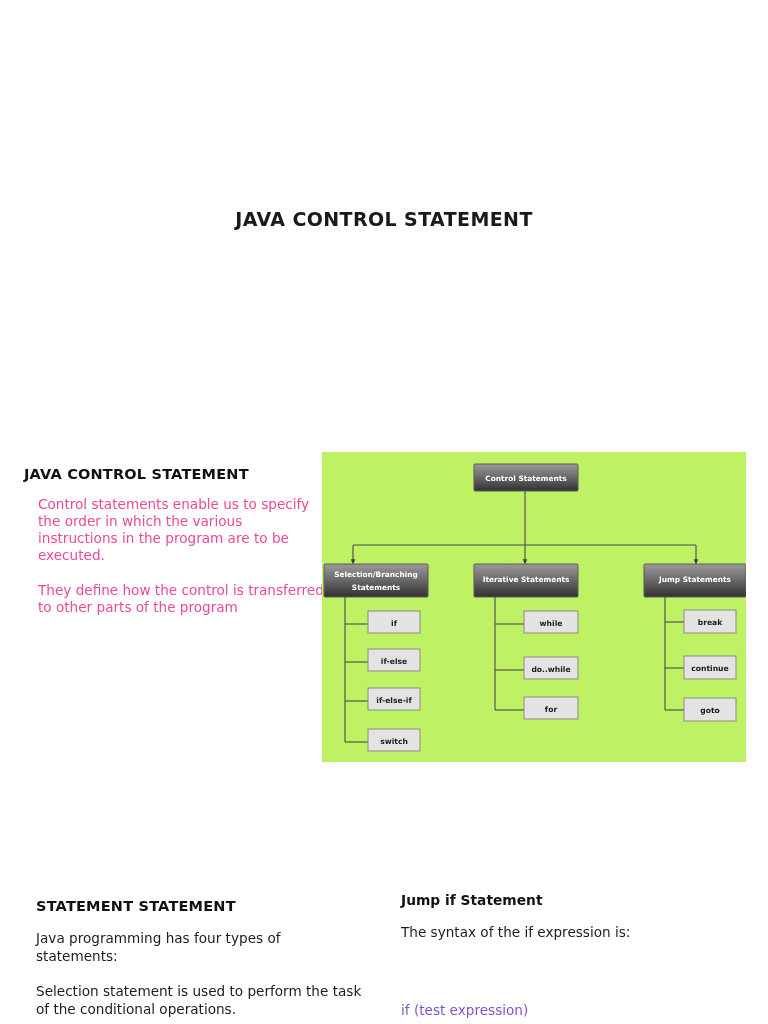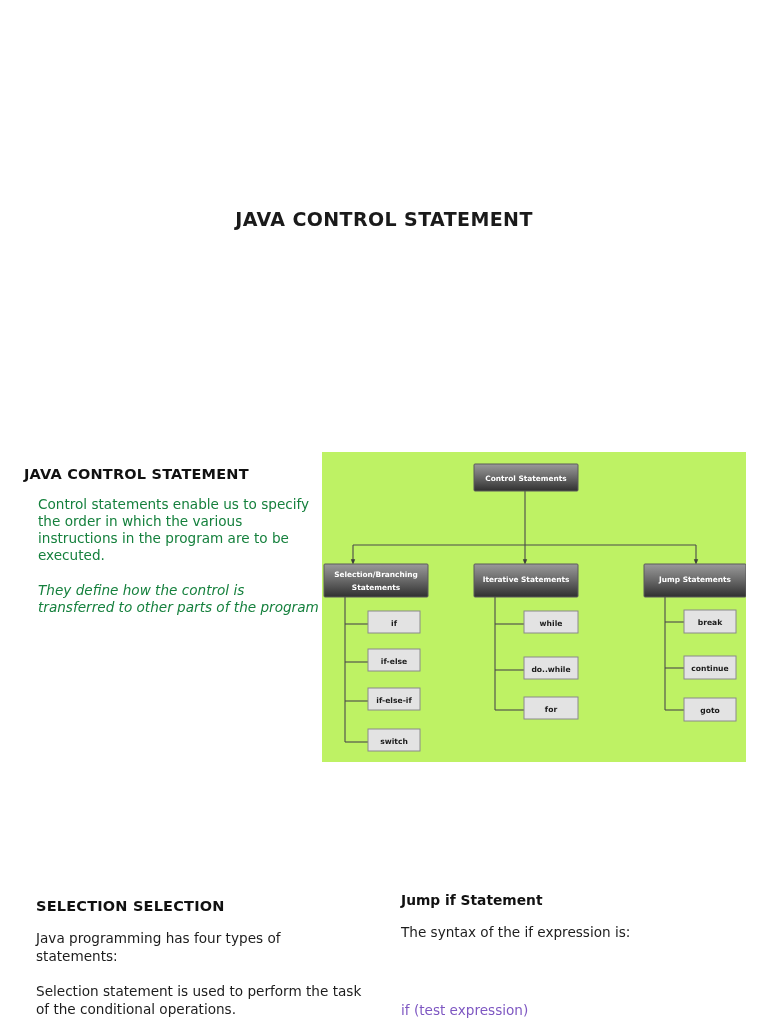--- a/index.html
+++ b/index.html
@@ -46,25 +46,25 @@
   .section-heading {
     font-size: 14.5px;
     font-weight: bold;
     color: #111111;
     letter-spacing: 0.2px;
     margin: 0 0 14px 0;
   }
   .para {
     font-size: 13.6px;
     line-height: 17px;
-    color: #15803d;
+    color: #ec4899;
     margin: 0 0 18px 14px;
     max-width: 286px;
   }
-  .para:last-child { margin-bottom: 16px; font-style: italic; }
+  .para:last-child { margin-bottom: 16px; }
 
   
   .diagram {
     position: absolute;
     top: 452px;
     left: 322px;
     width: 424px;
     height: 310px;
     background: #bef264;
   }
@@ -233,21 +233,21 @@
         <text class="node-light-text" x="388" y="218.5" text-anchor="middle">continue</text>
       </g>
       <g>
         <rect x="362" y="246" width="52" height="23" fill="#e3e3e3" stroke="#8a8a8a" stroke-width="1"></rect>
         <text class="node-light-text" x="388" y="260.5" text-anchor="middle">goto</text>
       </g>
     </svg>
   </div>
 
   <div class="bottom-left">
-    <div class="sub-heading">SELECTION SELECTION</div>
+    <div class="sub-heading">STATEMENT STATEMENT</div>
     <p class="body-text">Java programming has four types of statements:</p>
     <p class="body-text">Selection statement is used to perform the task of the conditional operations.</p>
   </div>
 
   <div class="bottom-right">
     <div class="sub-heading small">Jump if Statement</div>
     <p class="body-text">The syntax of the if expression is:</p>
     <div class="code-block">
       <span class="code-line">if (test expression)</span>
       

